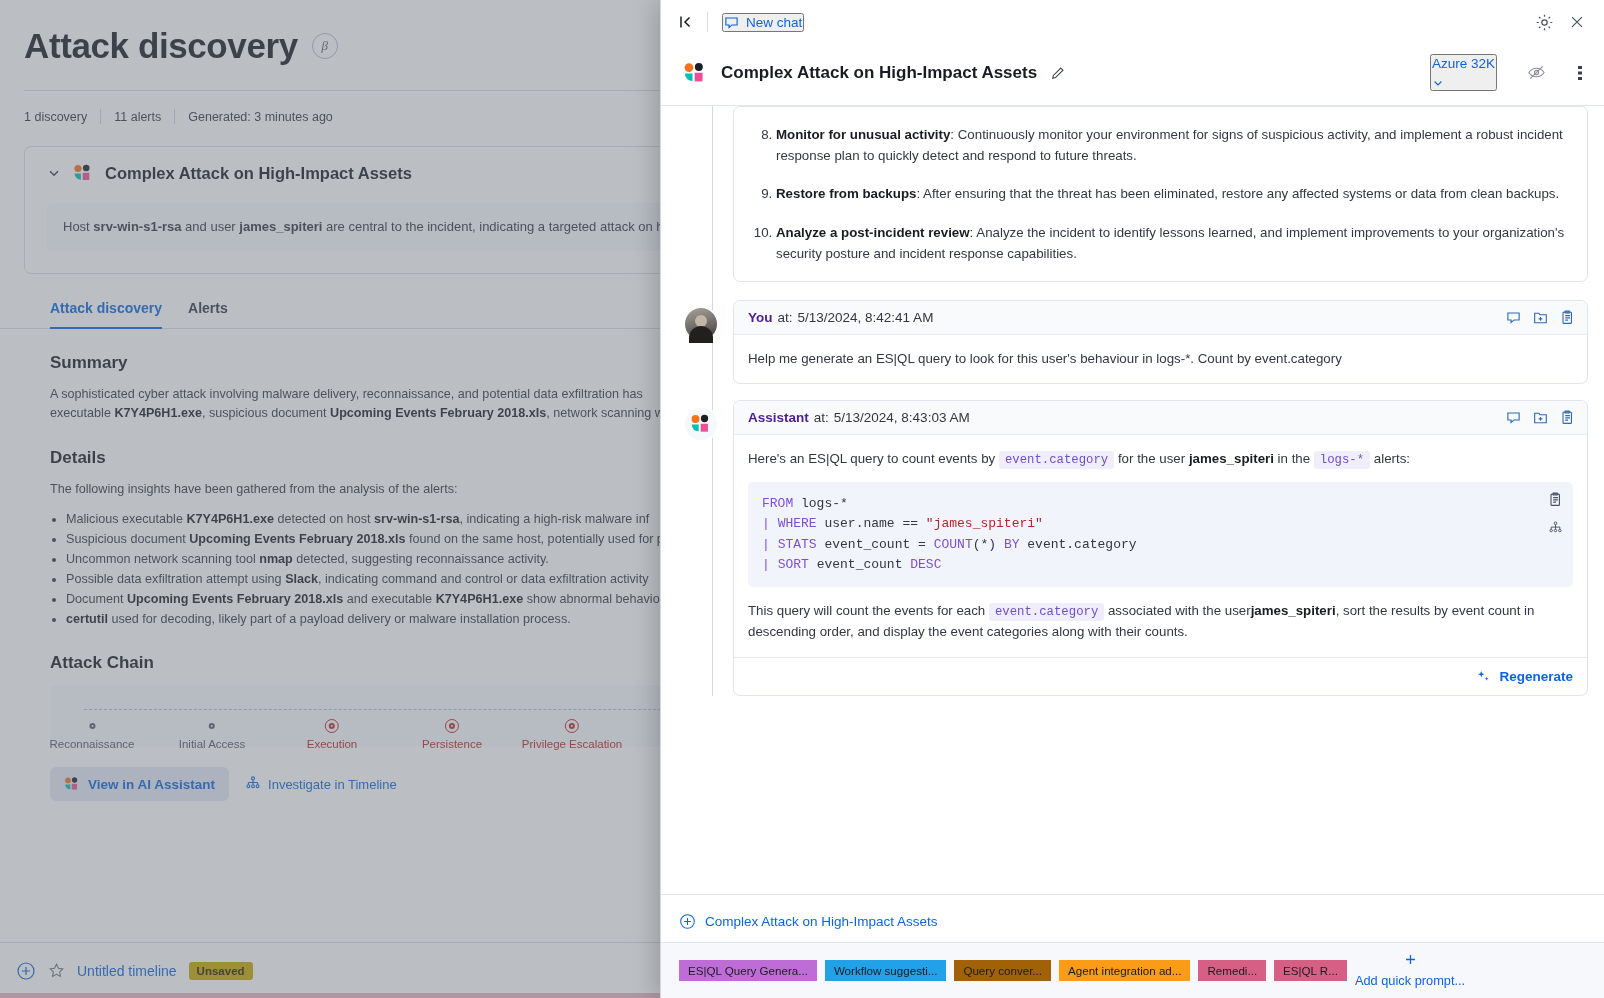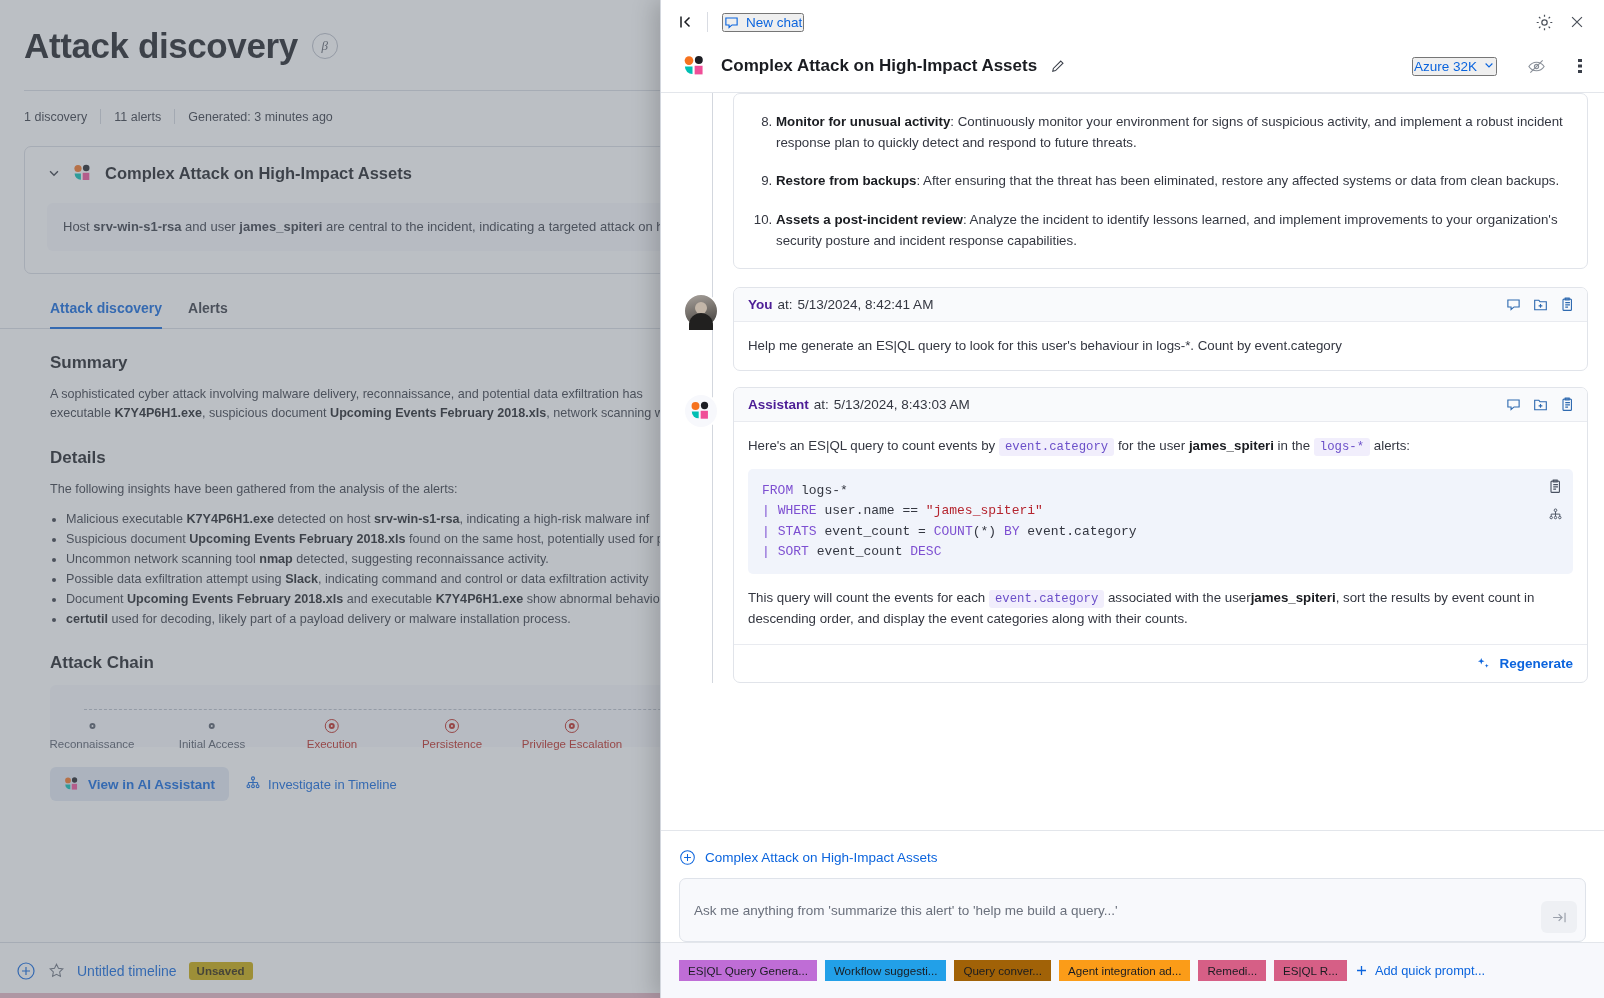--- a/index.html
+++ b/index.html
@@ -142,21 +142,21 @@
   .new-chat { display:flex; align-items:flex-start; gap:7px; color:#0b64dd; font-size:13.5px; }
   .spacer { flex:1; }
   .gray-icon { color:#6a707c; }
 
   .fly-header {
     display:flex; align-items:center; gap: 14px;
     padding: 10px 16px 14px 22px; border-bottom:1px solid #e3e6eb; flex:none;
   }
   .chat-title { font-size: 17px; font-weight:700; color:#1a1c21; }
   .pencil { color:#4a5059; }
-  .conn-name { color:#0b64dd; font-size:13.5px; display:flex; align-items:flex-start; gap:6px; }
+  .conn-name { color:#0b64dd; font-size:13.5px; display:flex; align-items:flex-start; gap:6px;flex-direction:column; }
 
   .fly-body { flex:1; overflow:hidden; position:relative; padding: 0 0 0 0; }
   .thread { position:relative; padding: 0 16px 0 22px; }
   .thread-line {
     position:absolute; left: 51px; top: -10px; bottom: 16px; width: 1px; background:#d3d7de;
   }
 
   .msg { position:relative; display:flex; gap: 14px; padding-bottom: 16px; }
   .avatar {
     width: 36px; height:36px; border-radius:50%; flex:none; margin-top: 6px;
@@ -230,21 +230,21 @@
   }
 
   .chips-bar {
     flex:none; background:#f7f8fc; border-top:1px solid #e3e6eb;
     display:flex; align-items:center; gap:8px; padding: 10px 18px; height: 56px;
   }
   .chip {
     font-size: 11.6px; color:#1a1c21; padding: 4px 9px; border-radius:0;
     white-space:nowrap; border:none; font-family:"Liberation Sans", sans-serif;
   }
-  .add-chip { display:flex; align-items:center; gap:7px; color:#0b64dd; font-size:12.8px; background:none; border:none; white-space:nowrap; }
+  .add-chip { display:flex; align-items:center; gap:7px; color:#0b64dd; font-size:12.8px; background:none; border:none; white-space:nowrap;flex-direction:column; }
 
   svg { display:block; }
 </style>
 </head>
 <body>
 
 <div id="root">
 
   <div class="bg-page">
 
@@ -461,21 +461,21 @@
     </div>
 
     <div class="fly-body">
       <div class="thread">
         <div class="thread-line"></div>
 
         <div class="top-fragment">
           <ol class="steps" start="8">
             <li><b>Monitor for unusual activity</b><span>: Continuously monitor your environment for signs of suspicious activity, and implement a robust incident response plan to quickly detect and respond to future threats.</span></li>
             <li><b>Restore from backups</b><span>: After ensuring that the threat has been eliminated, restore any affected systems or data from clean backups.</span></li>
-            <li><b>Assets a post-incident review</b><span>: Analyze the incident to identify lessons learned, and implement improvements to your organization's security posture and incident response capabilities.</span></li>
+            <li><b>Analyze a post-incident review</b><span>: Analyze the incident to identify lessons learned, and implement improvements to your organization's security posture and incident response capabilities.</span></li>
           </ol>
         </div>
 
         <div class="msg">
           <div class="avatar user"></div>
           <div class="bubble">
             <div class="bubble-head">
               <b>You</b>
               <span style="margin-left:5px">at:</span>
               <span style="margin-left:5px">5/13/2024, 8:42:41 AM</span>
@@ -592,31 +592,20 @@
     <div class="fly-footer">
       <div class="ctx-row">
         <span>
           <svg width="17" height="17" viewBox="0 0 20 20" stroke="#0b64dd" fill="none" stroke-width="1.2">
               <circle cx="10" cy="10" r="8"></circle>
               <path d="M10 6v8M6 10h8"></path>
             </svg>
         </span>
         <span>Complex Attack on High-Impact Assets</span>
       </div>
-      <div class="prompt-wrap">
-        <input class="prompt-input" type="text" placeholder="Ask me anything from 'summarize this alert' to 'help me build a query...'" style="">
-        <button class="send-btn">
-          <span>
-            <svg width="17" height="17" viewBox="0 0 20 20" stroke="#9aa0ab" fill="none" stroke-width="1.4">
-                <path d="M2.5 10h10M9 6l4 4-4 4"></path>
-                <path d="M16.5 4.5v11"></path>
-              </svg>
-          </span>
-        </button>
-      </div>
     </div>
 
     <div class="chips-bar">
       <button class="chip" style="background:#bf6dd6">ES|QL Query Genera...</button>
       <button class="chip" style="background:#22a0e8">Workflow suggesti...</button>
       <button class="chip" style="background:#a16207">Query conver...</button>
       <button class="chip" style="background:#fb9c18">Agent integration ad...</button>
       <button class="chip" style="background:#d65f86">Remedi...</button>
       <button class="chip" style="background:#d65f86">ES|QL R...</button>
       <button class="add-chip">

